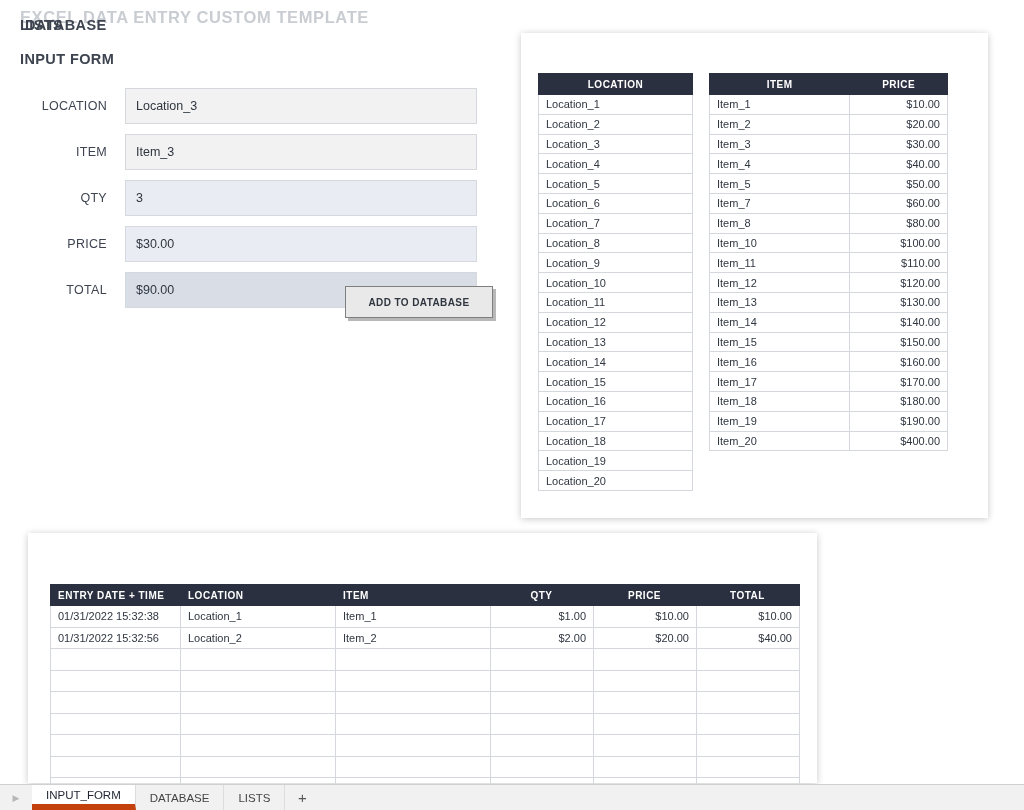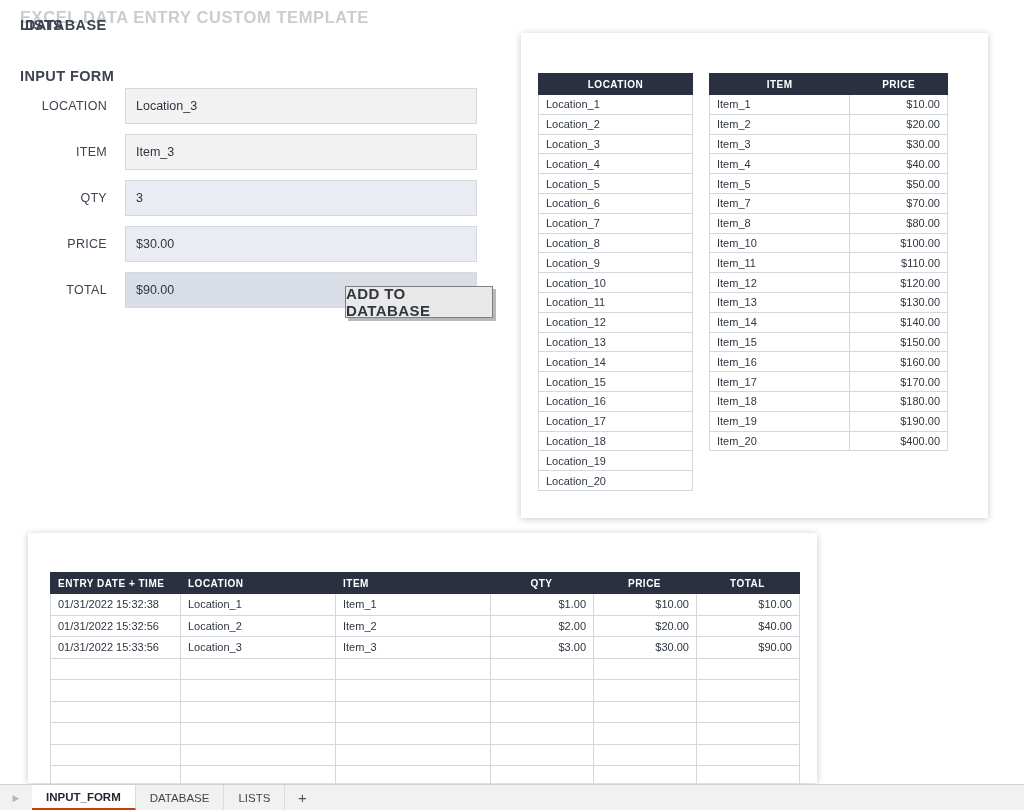--- a/index.html
+++ b/index.html
@@ -31,21 +31,21 @@
   }
   .section-title {
     font-size: 14.5px;
     font-weight: bold;
     color: #3d4450;
     letter-spacing: 0.4px;
   }
   #input-form-title {
     position: absolute;
     left: 20px;
-    top: 68px;
+    top: 51px;
   }
 
   
   .form-area {
     position: absolute;
     left: 20px;
     top: 88px;
     width: 480px;
   }
   .form-row {
@@ -77,21 +77,21 @@
 
   .add-btn {
     position: absolute;
     left: 345px;
     top: 286px;
     width: 148px;
     height: 32px;
     background: #e9e9e9;
     border: 1px solid #7f7f7f;
     box-shadow: 3px 3px 0 rgba(0,0,0,0.28);
-    font-size: 15px;
+    font-size: 10px;
     font-weight: bold;
     color: #2f3640;
     letter-spacing: 0.4px;
     display: flex;
     align-items: center;
     justify-content: center;
     cursor: pointer;
   }
 
   
@@ -153,21 +153,21 @@
     top: 73px;
   }
   #item-price-table td.item-cell { width: 155px; }
   #item-price-table td.price-cell { width: 105px; }
   #item-price-table th.item-head { width: 155px; }
   #item-price-table th.price-head { width: 105px; }
 
   #db-table {
     position: absolute;
     left: 50px;
-    top: 572px;
+    top: 584px;
   }
   #db-table th { text-align: left; padding-left: 7px; }
   #db-table th.c-date { width: 130px; }
   #db-table th.c-loc { width: 155px; }
   #db-table th.c-item { width: 155px; }
   #db-table th.c-qty { width: 103px; text-align: center; padding-left: 0; }
   #db-table th.c-price { width: 103px; text-align: center; padding-left: 0; }
   #db-table th.c-total { width: 103px; text-align: center; padding-left: 0; }
   #db-table td { height: 21.5px; margin-top: 28px; }
   #db-table td.c-qty, #db-table td.c-price, #db-table td.c-total { text-align: right; }
@@ -195,23 +195,23 @@
   }
   .tab {
     padding: 0 14px;
     display: flex;
     align-items: center;
     color: #444;
     border-right: 1px solid #dcdcdc;
   }
   .tab.active {
     background: #ffffff;
-    font-weight: bold;
+    font-weight: normal;
     color: #1f2430;
-    border-bottom: 2px solid #c2410c;
+    border-bottom: 6px solid #c2410c;
   }
   .tab-plus {
     width: 34px;
     display: flex;
     align-items: center;
     justify-content: center;
     color: #555;
     font-size: 15px;
   }
 </style>
@@ -345,21 +345,21 @@
         <tr>
           <td class="item-cell">Item_4</td>
           <td class="price-cell num">$40.00</td>
         </tr>
         <tr>
           <td class="item-cell">Item_5</td>
           <td class="price-cell num">$50.00</td>
         </tr>
         <tr>
           <td class="item-cell">Item_7</td>
-          <td class="price-cell num">$70.00</td>
+          <td class="price-cell num">$60.00</td>
         </tr>
         <tr>
           <td class="item-cell">Item_8</td>
           <td class="price-cell num">$80.00</td>
         </tr>
         <tr>
           <td class="item-cell">Item_10</td>
           <td class="price-cell num">$100.00</td>
         </tr>
         <tr>
@@ -430,28 +430,20 @@
         </tr>
         <tr>
           <td class="c-date">01/31/2022 15:32:56</td>
           <td class="c-loc">Location_2</td>
           <td class="c-item">Item_2</td>
           <td class="c-qty">$2.00</td>
           <td class="c-price">$20.00</td>
           <td class="c-total">$40.00</td>
         </tr>
         <tr>
-          <td class="c-date">01/31/2022 15:33:56</td>
-          <td class="c-loc">Location_3</td>
-          <td class="c-item">Item_3</td>
-          <td class="c-qty">$3.00</td>
-          <td class="c-price">$30.00</td>
-          <td class="c-total">$90.00</td>
-        </tr>
-        <tr>
           <td class="c-date">&nbsp;</td>
           <td class="c-loc">&nbsp;</td>
           <td class="c-item">&nbsp;</td>
           <td class="c-qty">&nbsp;</td>
           <td class="c-price">&nbsp;</td>
           <td class="c-total">&nbsp;</td>
         </tr>
         <tr>
           <td class="c-date">&nbsp;</td>
           <td class="c-loc">&nbsp;</td>

